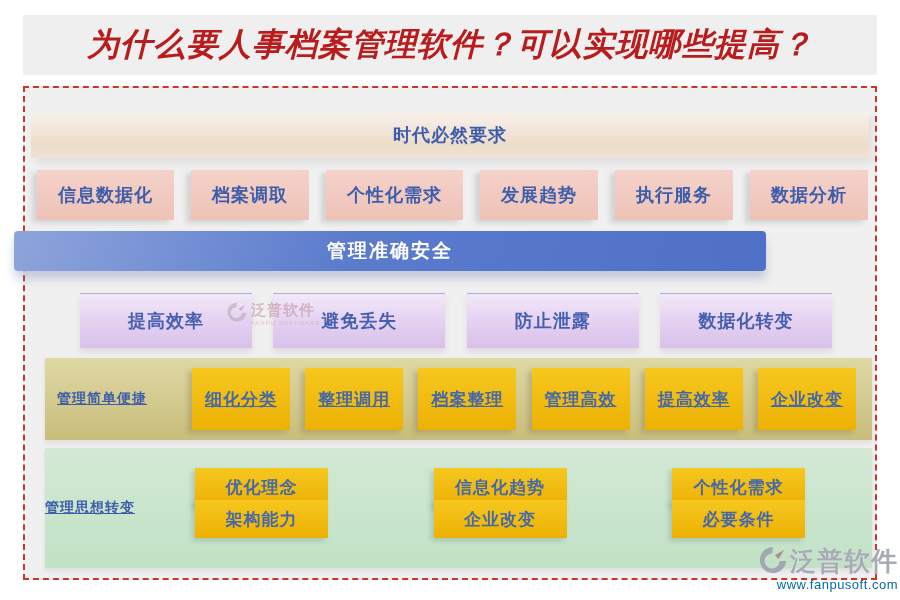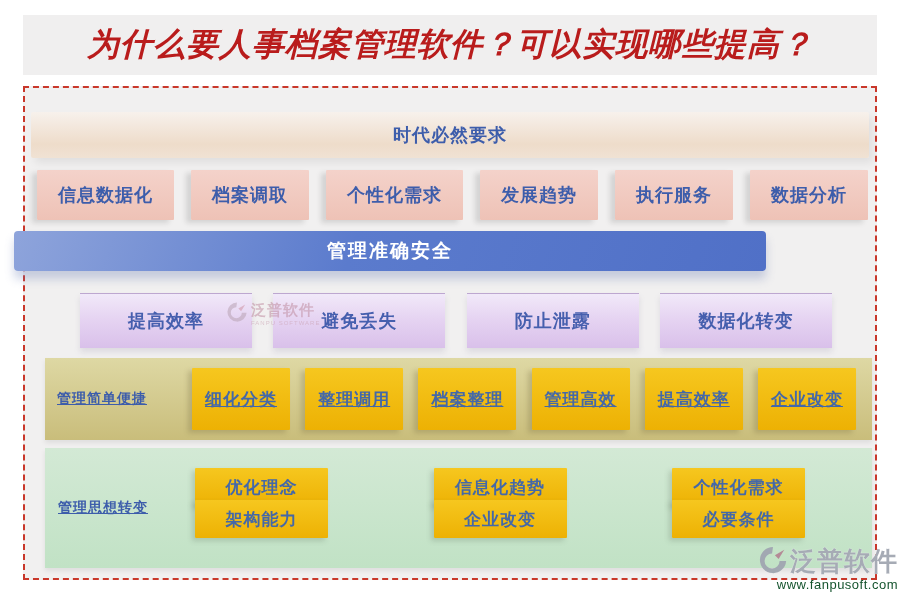--- a/index.html
+++ b/index.html
@@ -118,21 +118,21 @@
   .olive-boxes .box-yellow { width: 98px; height: 62px; text-decoration: underline; }
   
   .green-section {
     position: absolute;
     left: 45px; top: 448px;
     width: 827px; height: 120px;
     background: linear-gradient(to bottom, #d3e9d5, #c1e2c5);
     box-shadow: 0 3px 5px rgba(0,0,0,0.08);
   }
   .green-section .row-label {
-    position: absolute; left: 13px; top: 50%; transform: translateY(-50%);
+    position: absolute; left: 0; top: 50%; transform: translateY(-50%);
   }
   .green-boxes {
     position: absolute;
     left: 150px; width: 610px; height: 38px;
     display: flex; justify-content: space-between; align-items: center;
   }
   .green-boxes.r1 { top: 20px; }
   .green-boxes.r2 { top: 52px; gap: 28px; }
   .green-boxes .box-yellow { width: 133px; height: 38px; box-shadow: -3px 3px 5px rgba(90,110,90,0.25); }
   
@@ -147,21 +147,21 @@
   .wm-bottom {
     position: absolute; left: 748px; top: 544px;
     width: 150px;
     display: flex; flex-direction: column; align-items: flex-end;
   }
   .wm-bottom-row { display: flex; align-items: center; gap: 2px; }
   .wm-bottom .wm-brand {
     color: #a6abb5; font-size: 26px; font-weight: bold; letter-spacing: 1px;
     text-shadow: 0 0 1px #ffffff;
   }
-  .wm-url { color: #14532d; font-size: 13px; margin-top: -2px; letter-spacing: 0.5px; }
+  .wm-url { color: #0369a1; font-size: 13px; margin-top: -2px; letter-spacing: 0.5px; }
   .logo-glyph { display: inline-block; }
 </style>
 </head>
 <body>
 
 <div id="app">
 
   <div class="title-band">
     <span class="title-text">为什么要人事档案管理软件？可以实现哪些提高？</span>
   </div>

